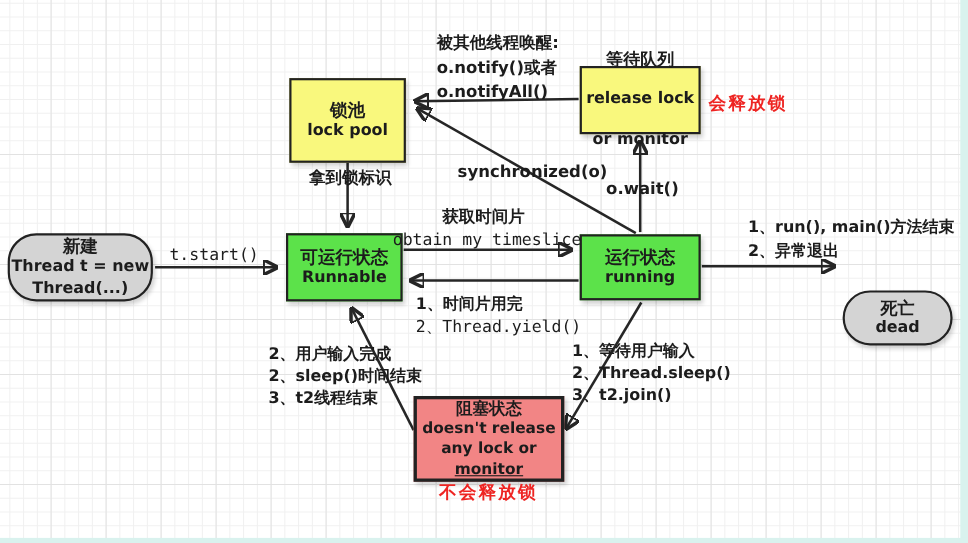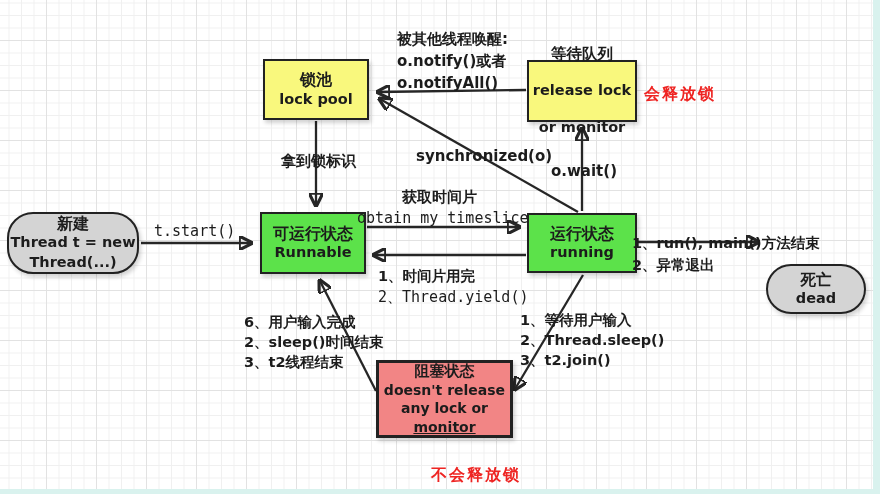--- a/index.html
+++ b/index.html
@@ -69,21 +69,21 @@
     <path d="M583 275 L515 389" marker-end="url(#arr)"></path>
     <path d="M376 391 L320 281" marker-end="url(#arr)"></path>
   </svg>
 
   <div class="node gray rounded" style="left:7px;top:212px;width:132px;height:62px;">
     <div class="t1">新建</div>
     <div class="t2">Thread t = new</div>
     <div class="t2">Thread(...)</div>
   </div>
 
-  <div class="node yellow" style="left:263px;top:59px;width:106px;height:61px;">
+  <div class="node yellow" style="left:263px;top:71px;width:106px;height:77px;">
     <div class="t1">锁池</div>
     <div class="t2">lock pool</div>
   </div>
 
   <div class="node yellow" style="left:527px;top:60px;width:110px;height:62px;gap:17px;">
     <div class="t1" style="font-size:15.5px;">等待队列</div>
     <div class="t2">release lock</div>
     <div class="t2">or monitor</div>
   </div>
 
@@ -122,35 +122,35 @@
   <div class="lbl fs15" style="left:416px;top:147px;">synchronized(o)</div>
 
   <div class="lbl fs15" style="left:551px;top:162px;">o.wait()</div>
 
   <div class="lbl fs15" style="left:402px;top:188px;">获取时间片</div>
   <div class="lbl mono" style="left:357px;top:209px;">obtain my timeslice</div>
 
   <div class="lbl fs14" style="left:378px;top:267px;">1、时间片用完</div>
   <div class="lbl mono" style="left:378px;top:288px;">2、Thread.yield()</div>
 
-  <div class="lbl fs14 lh22" style="left:632px;top:196px;margin-top:36px;">
+  <div class="lbl fs14 lh22" style="left:680px;top:196px;">
     <div>1、run(), main()方法结束</div>
     <div>2、异常退出</div>
   </div>
 
   <div class="lbl fs14 lh20" style="left:520px;top:310px;">
     <div>1、等待用户输入</div>
     <div>2、Thread.sleep()</div>
     <div>3、t2.join()</div>
   </div>
 
   <div class="lbl fs14 lh20" style="left:244px;top:312px;">
-    <div>6、用户输入完成</div>
+    <div>2、用户输入完成</div>
     <div>2、sleep()时间结束</div>
     <div>3、t2线程结束</div>
   </div>
 
   <div class="lbl red" style="left:644px;top:84px;">会释放锁</div>
-  <div class="lbl red" style="left:399px;top:465px;margin-left:32px;">不会释放锁</div>
+  <div class="lbl red" style="left:399px;top:438px;">不会释放锁</div>
 
   <div class="strip-right"></div>
   <div class="strip-bottom"></div>
 </div>
 
 </body></html>

